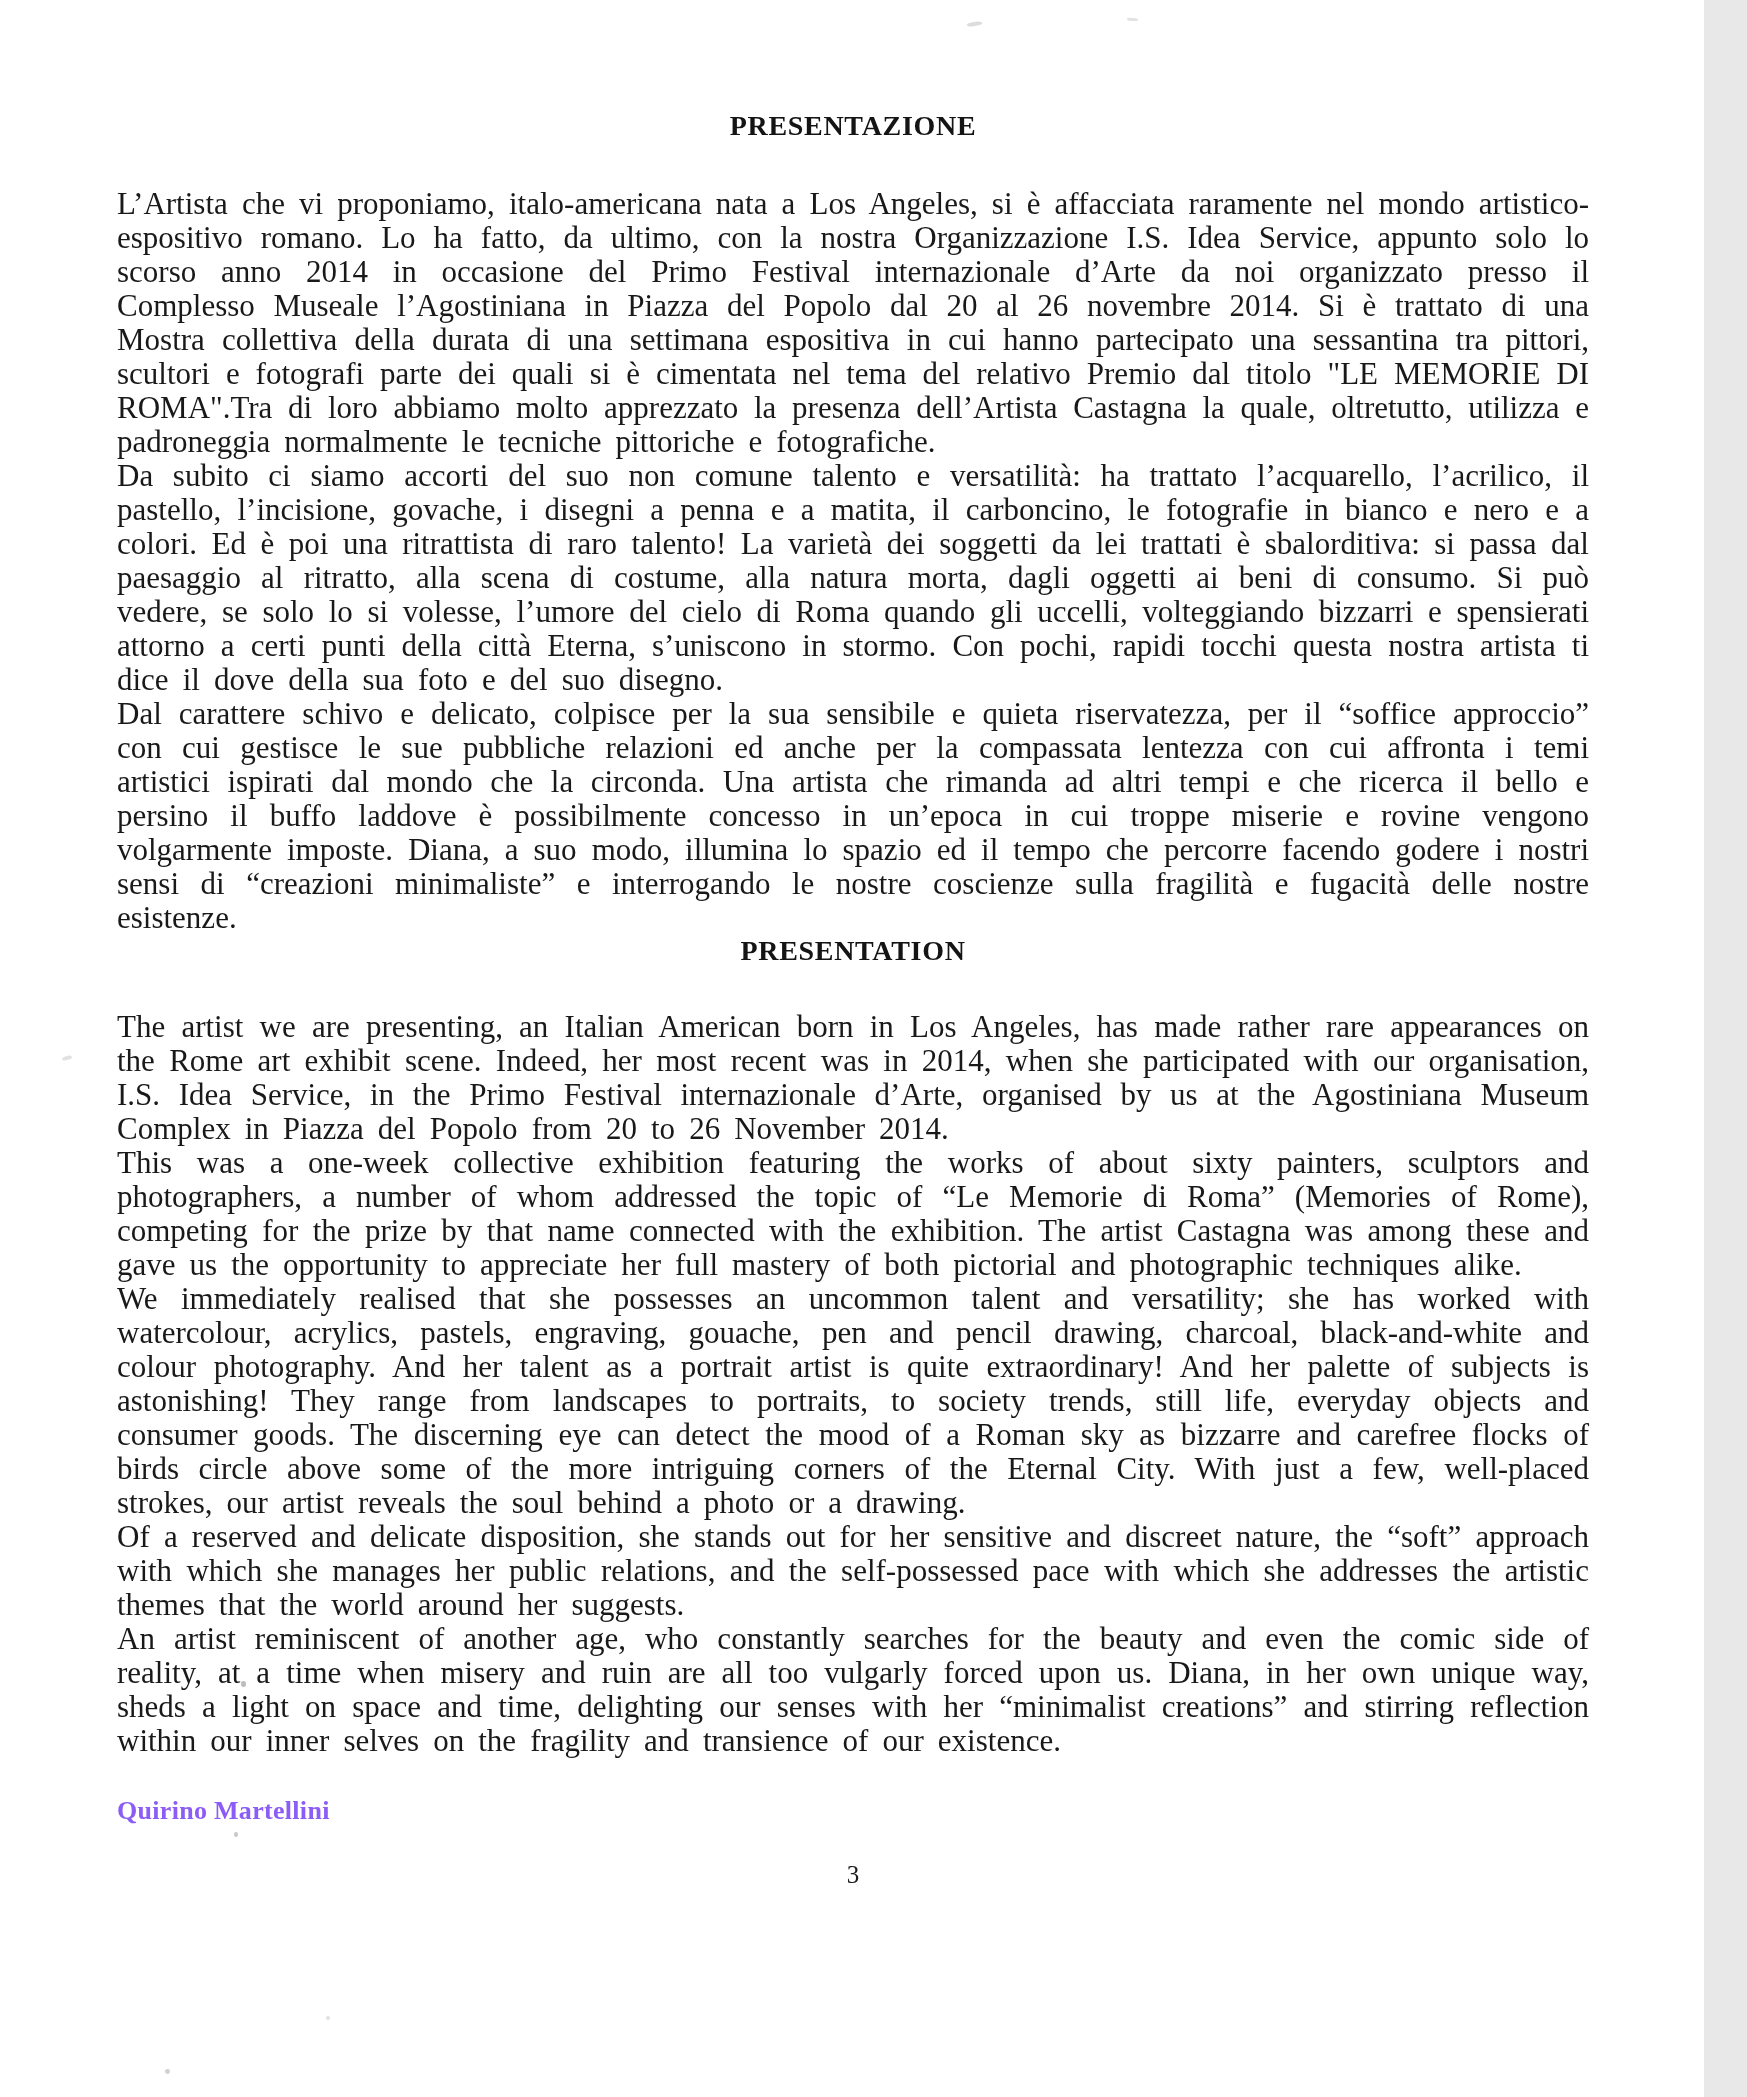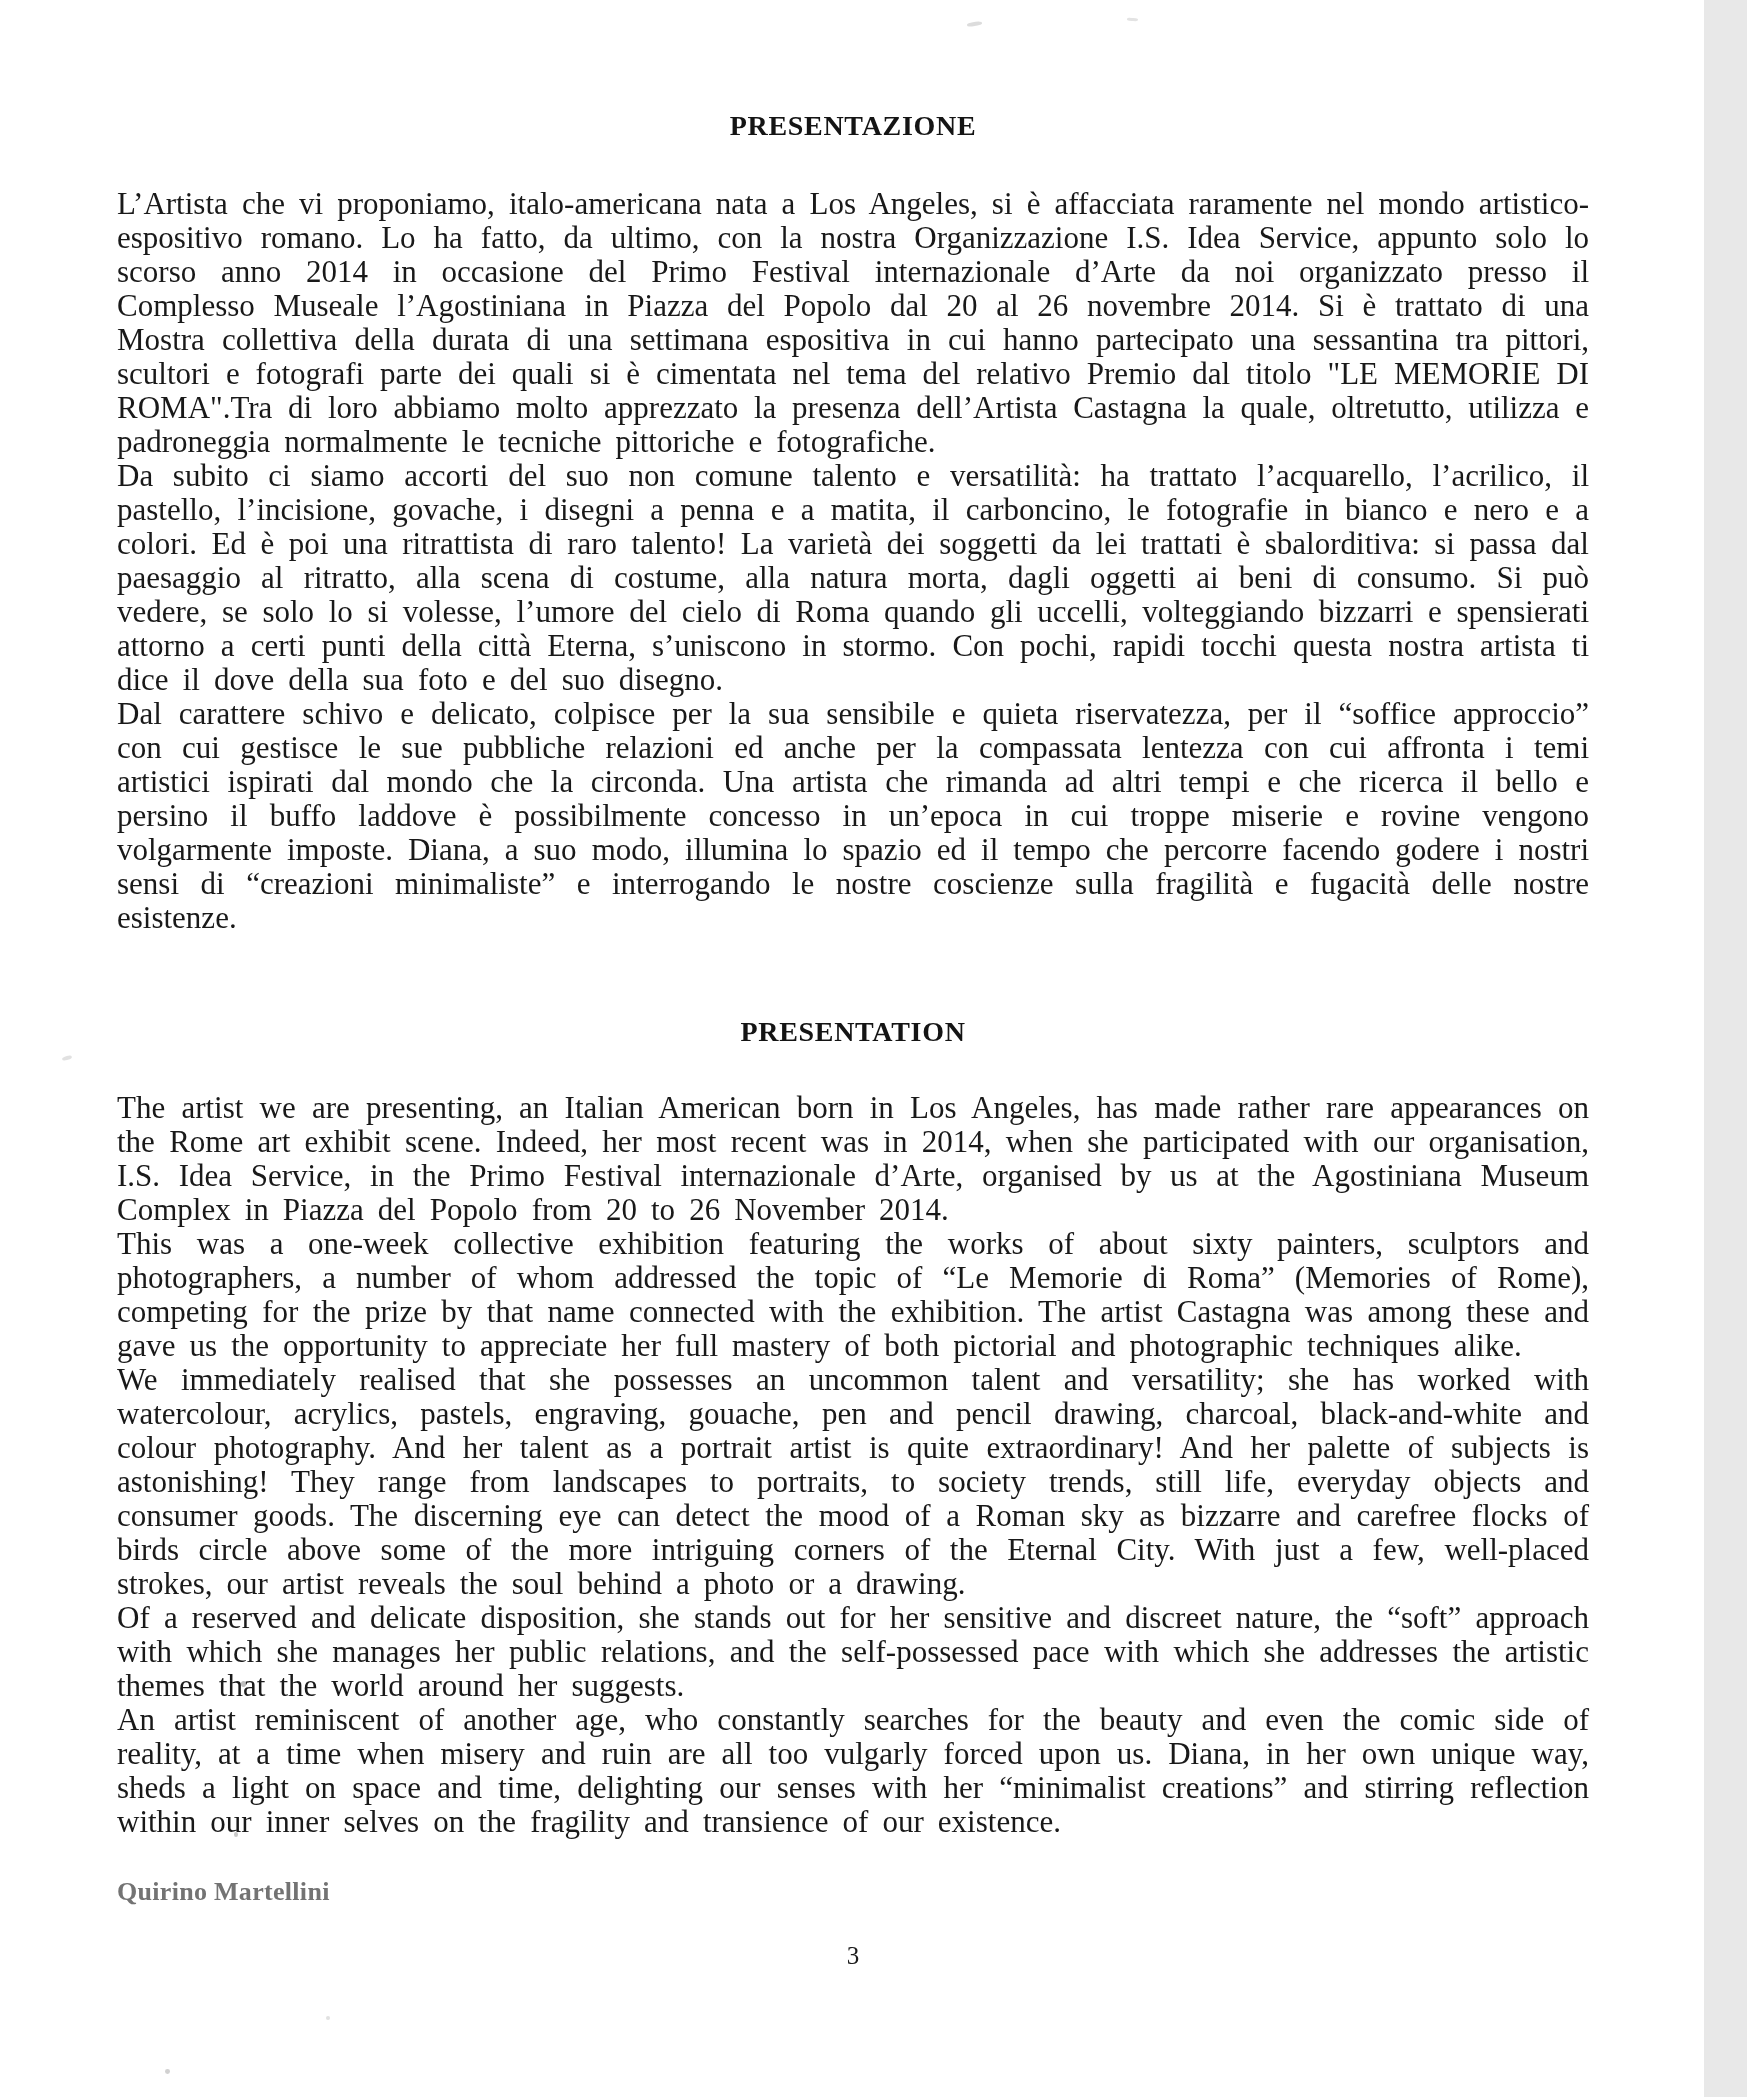--- a/index.html
+++ b/index.html
@@ -27,37 +27,36 @@
     text-align: center;
     font-size: 28px;
     font-weight: 700;
     letter-spacing: 0.7px;
     color: #141414;
   }
   .heading-it {
     margin-bottom: 45px;
   }
   .heading-en {
-    margin-top: 81px;
     margin-bottom: 43px;
   }
   .para {
     margin: 0;
     font-size: 31px;
     line-height: 34px;
     text-align: justify;
     word-spacing: 6.3px;
     color: #191919;
   }
   .signature {
     margin-top: 38px;
     font-size: 26px;
     font-weight: 700;
     letter-spacing: 0.3px;
-    color: #737373;
+    color: #8b5cf6;
   }
   .page-number {
     margin-top: 35px;
     text-align: center;
     font-size: 25px;
     color: #1c1c1c;
   }
   
   .speck {
     position: absolute;

